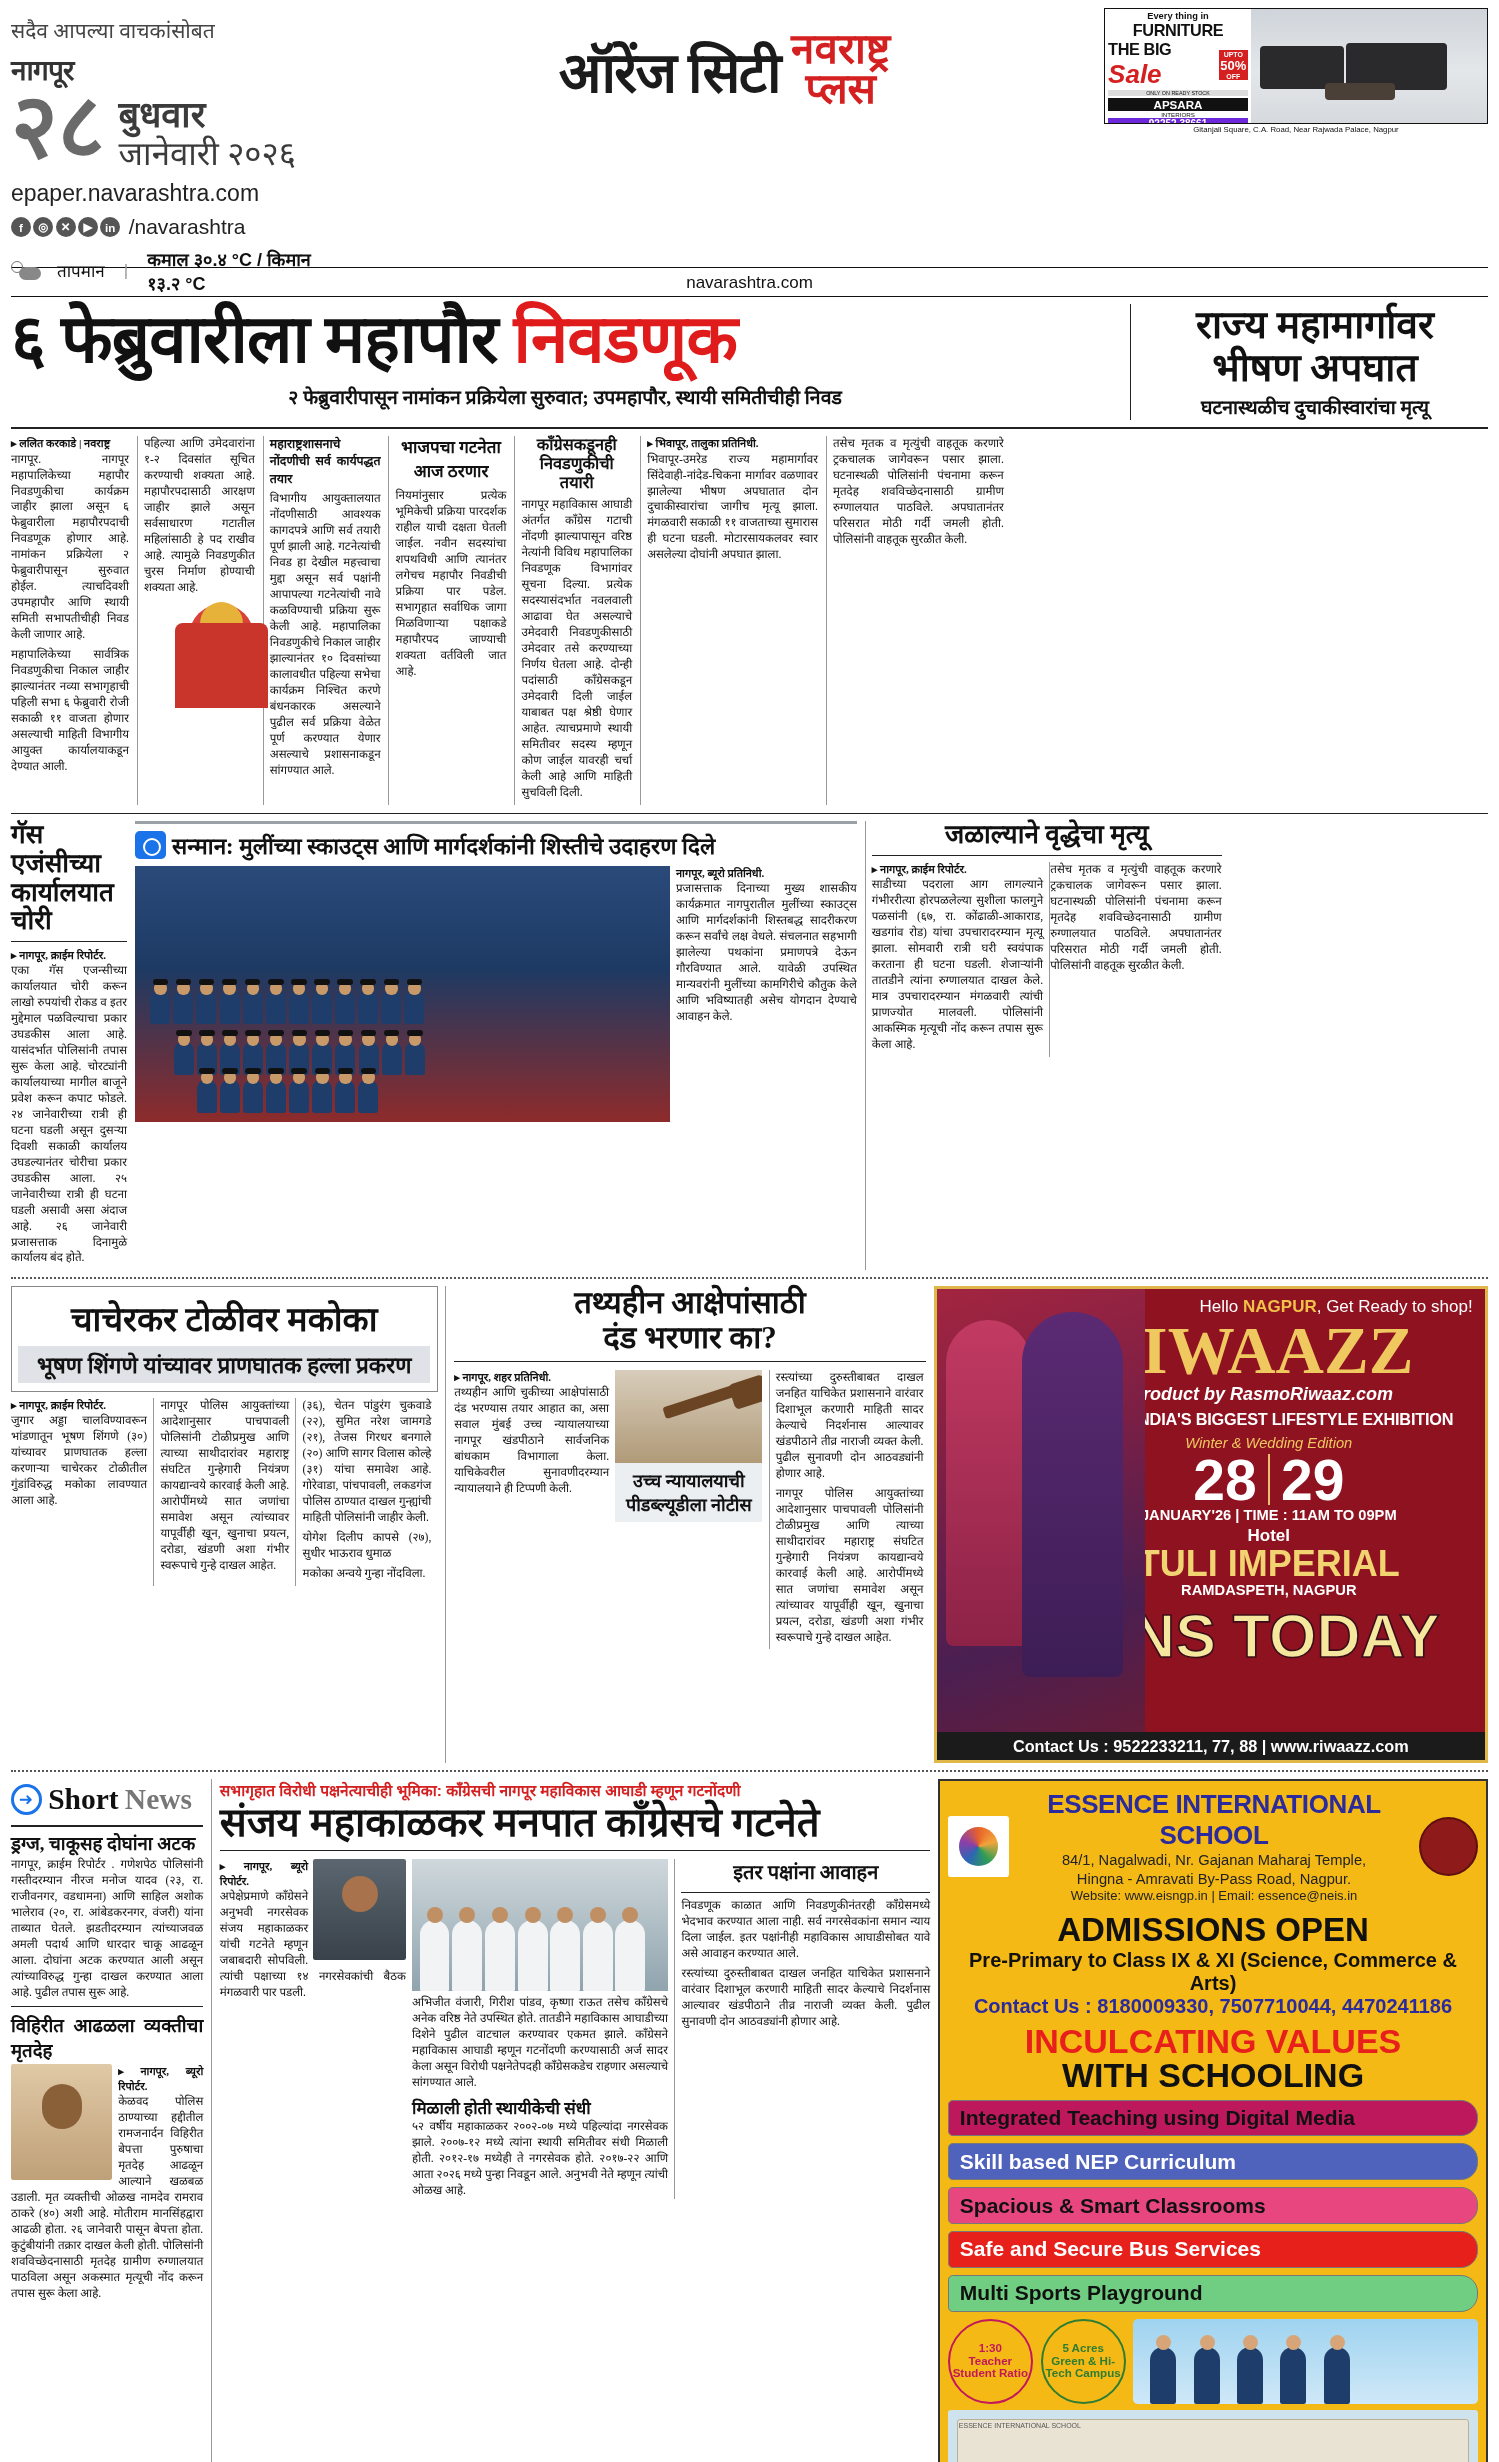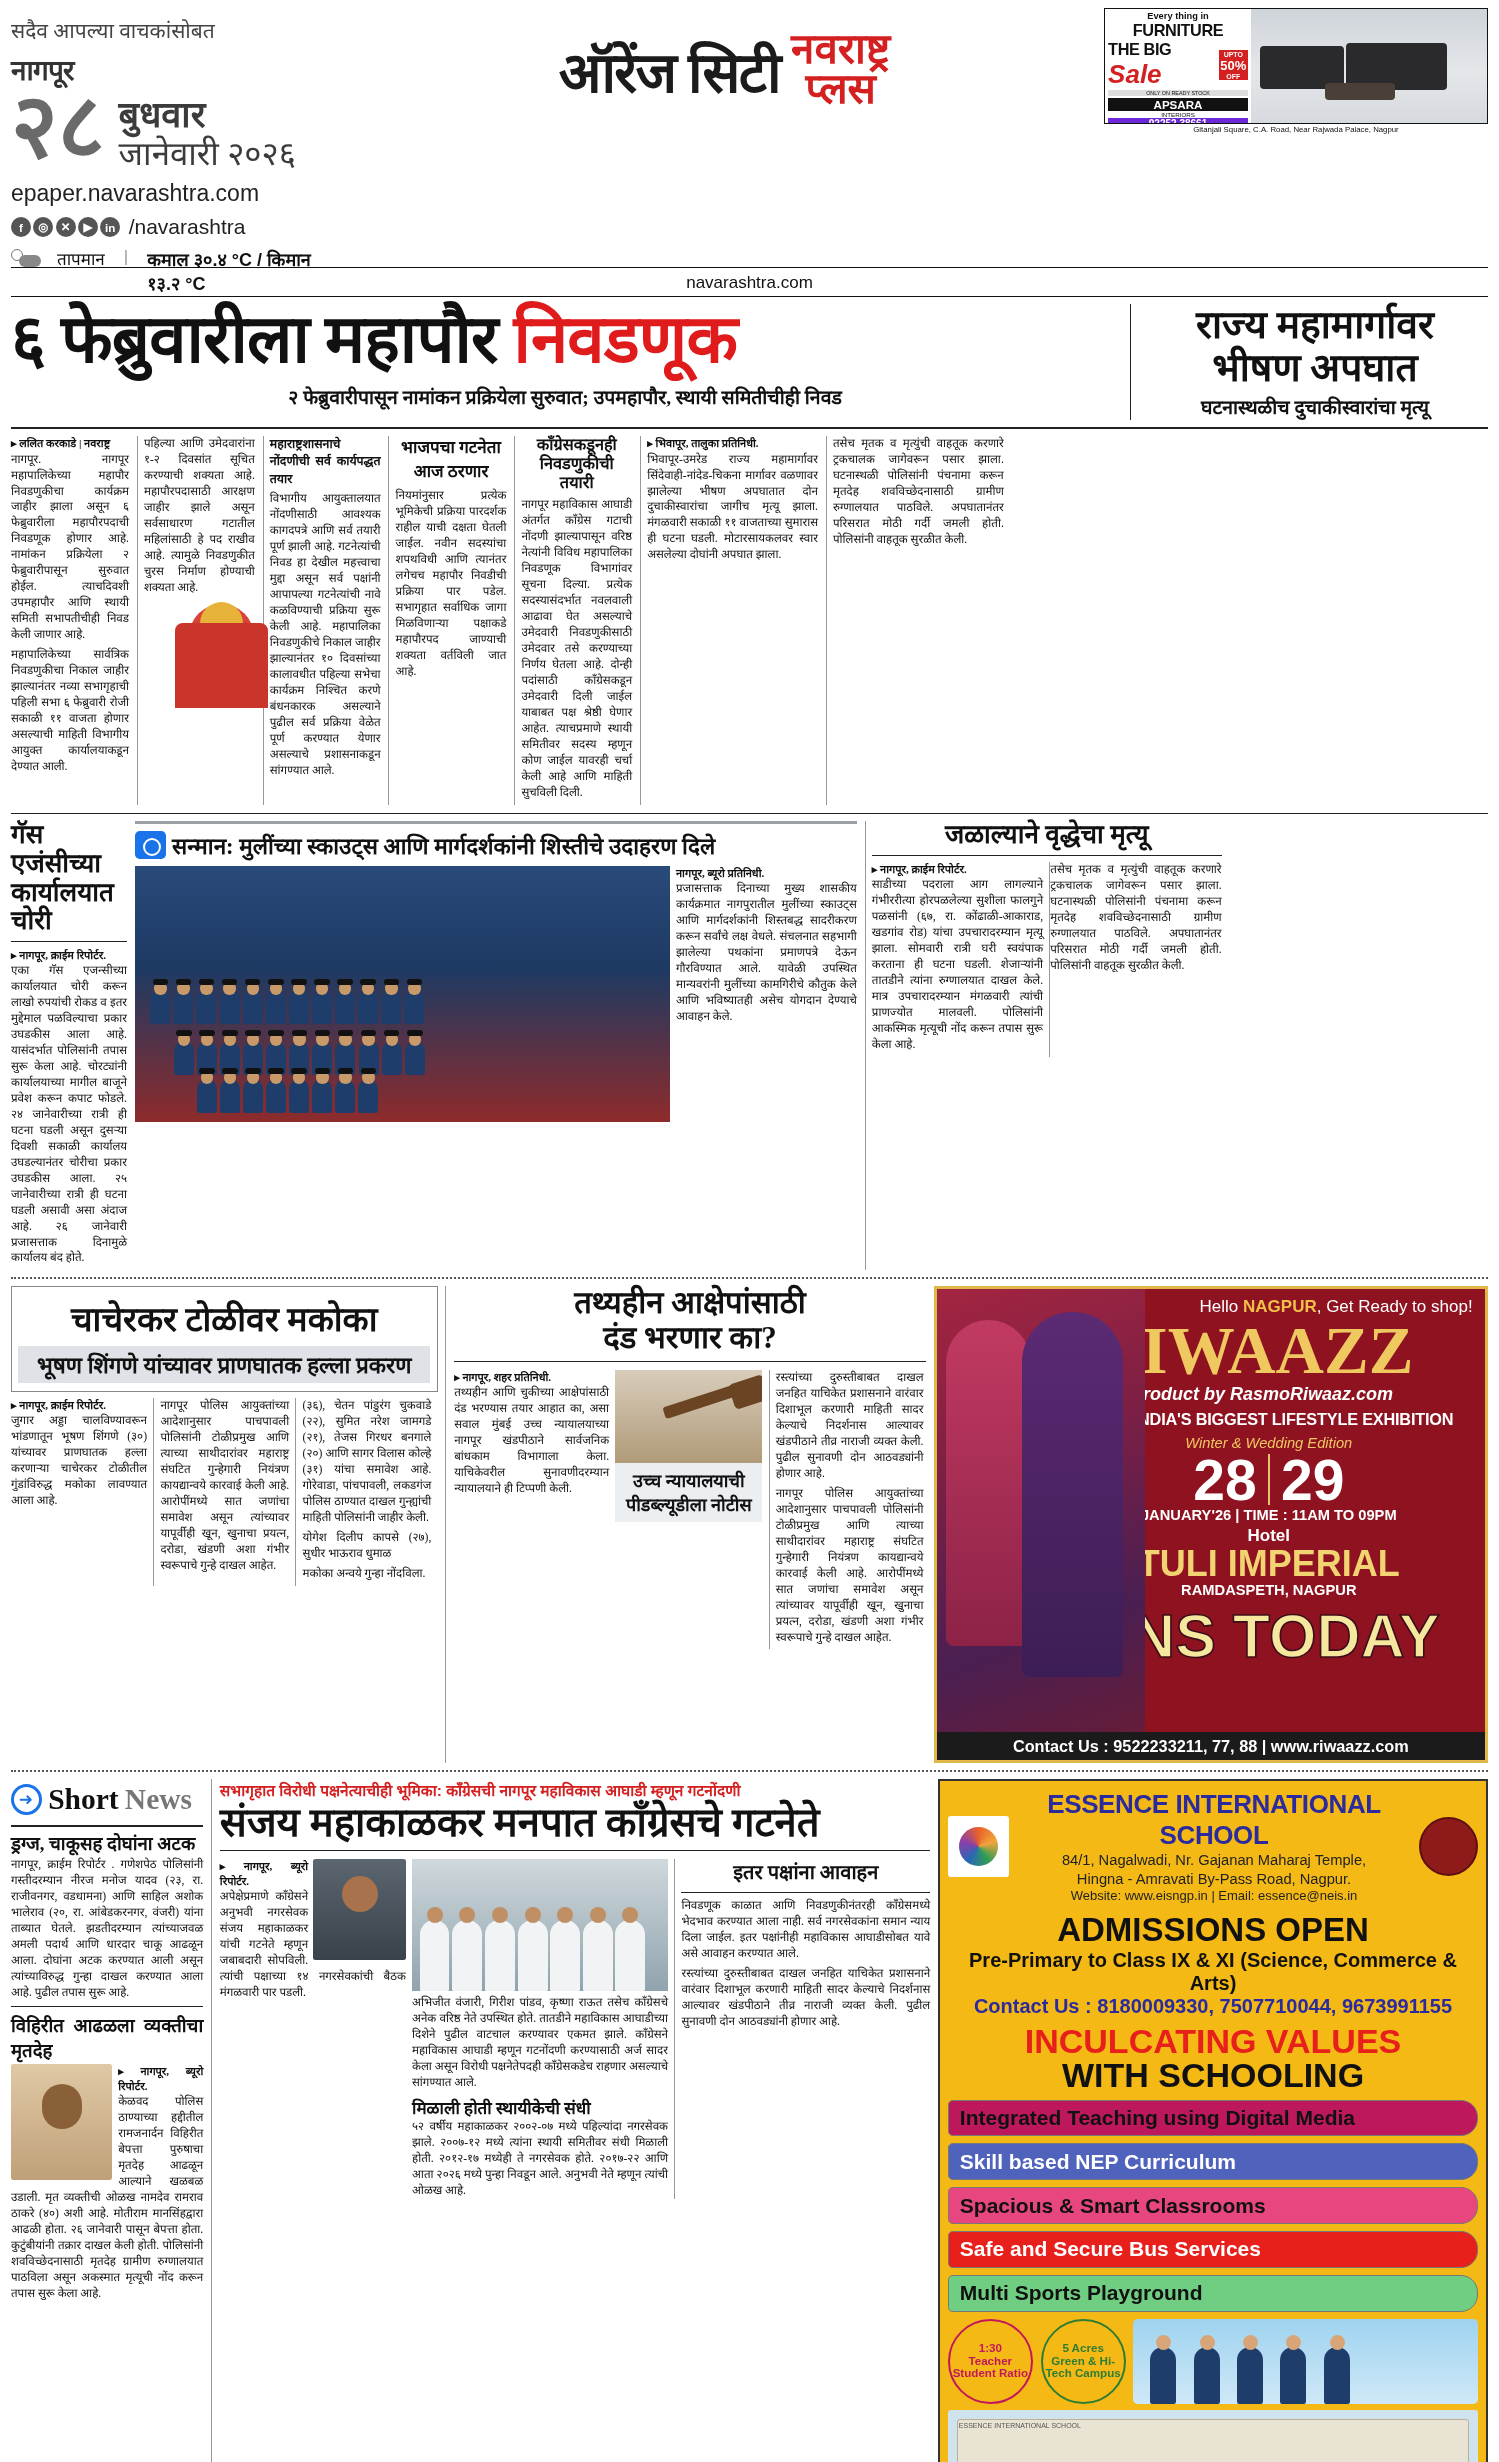--- a/index.html
+++ b/index.html
@@ -20,21 +20,21 @@
   .dateblock { display:flex; align-items:flex-start; margin-top:1.6px; }
   .bigdate { font-size:90px; line-height:0.85; font-weight:bold; color:#6a6a6a; font-family:"Liberation Serif", serif;}
   .dayinfo { margin-left:14px; padding-top:7.8px; }
   .dayname { font-size:36px; font-weight:bold; color:#3b3b3b; font-family:"Liberation Serif",serif; line-height:1;}
   .monthyear { font-size:33px; color:#3b3b3b; font-family:"Liberation Serif",serif; line-height:1.1; margin-top:3.1px;}
   .epaper { font-size:23px; color:#222; margin-top:7.8px; }
   .socialrow { display:flex; align-items:center; margin-top:7.8px; gap:2.3px; }
   .sicon { width:20px;height:20px;border-radius:50%;background:#555;color:#fff;font-size:11.6px;
            display:flex;align-items:center;justify-content:center;font-weight:bold;}
   .shandle { font-size:21px; margin-left:6.2px; color:#222;}
-  .temprow { display:flex; align-items:flex-start; margin-top:7.8px; font-size:17px; gap:19px;}
+  .temprow { display:flex; align-items:center; margin-top:7.8px; font-size:17px; gap:19px;}
   .wicon { width:31px;height:23px;position:relative; }
   .wicon .sun{position:absolute;left:0;top:1.6px;width:12.4px;height:12.4px;border-radius:50%;border:1.6px solid #777;}
   .wicon .cloud{position:absolute;left:7.8px;top:7.8px;width:22px;height:12.4px;border-radius:7px;background:#888;}
   .tempvals { font-size:18px; font-weight:bold; }
 
   .mh-logo { flex:1; text-align:center; padding-top:22px; position:relative;}
   .logo-main { font-size:56px; font-weight:bold; letter-spacing:-1.6px; display:inline-block;
                font-family:"Liberation Serif", serif; color:#1b1b1b; vertical-align:middle;}
   .logo-red { display:inline-block; vertical-align:middle; margin-left:7.8px; text-align:center;}
   .logo-red .l1 { font-size:42px; font-weight:bold; color:#d42020; line-height:0.95; font-family:"Liberation Serif",serif;}
@@ -527,21 +527,21 @@
           <div class="sch-mid">
             <div class="sch-name">ESSENCE INTERNATIONAL SCHOOL</div>
             <div class="sch-addr">84/1, Nagalwadi, Nr. Gajanan Maharaj Temple,</div>
             <div class="sch-addr">Hingna - Amravati By-Pass Road, Nagpur.</div>
             <div class="sch-web">Website: www.eisngp.in  |  Email: essence@neis.in</div>
           </div>
           <div class="sch-seal"></div>
         </div>
         <div class="sch-adm">ADMISSIONS OPEN</div>
         <div class="sch-cls">Pre-Primary to Class IX &amp; XI (Science, Commerce &amp; Arts)</div>
-        <div class="sch-con">Contact Us : 8180009330, 7507710044, 9673991155</div>
+        <div class="sch-con">Contact Us : 8180009330, 7507710044, 4470241186</div>
         <div class="sch-v1">INCULCATING VALUES</div>
         <div class="sch-v2">WITH SCHOOLING</div>
         <div class="sch-feat" id="school-features">
             <div class="feat" style="background: #be185d; color: rgb(17, 17, 17);">Integrated Teaching using Digital Media</div>
             <div class="feat" style="background: rgb(79, 99, 189); color: rgb(255, 255, 255);">Skill based NEP Curriculum</div>
             <div class="feat" style="background: rgb(232, 70, 127); color: rgb(17, 17, 17);">Spacious &amp; Smart Classrooms</div>
             <div class="feat" style="background: rgb(232, 32, 27); color: rgb(255, 255, 255);">Safe and Secure Bus Services</div>
             <div class="feat" style="background: rgb(111, 206, 129); color: rgb(17, 17, 17);">Multi Sports Playground</div>
           </div>
         <div class="sch-bottom">

